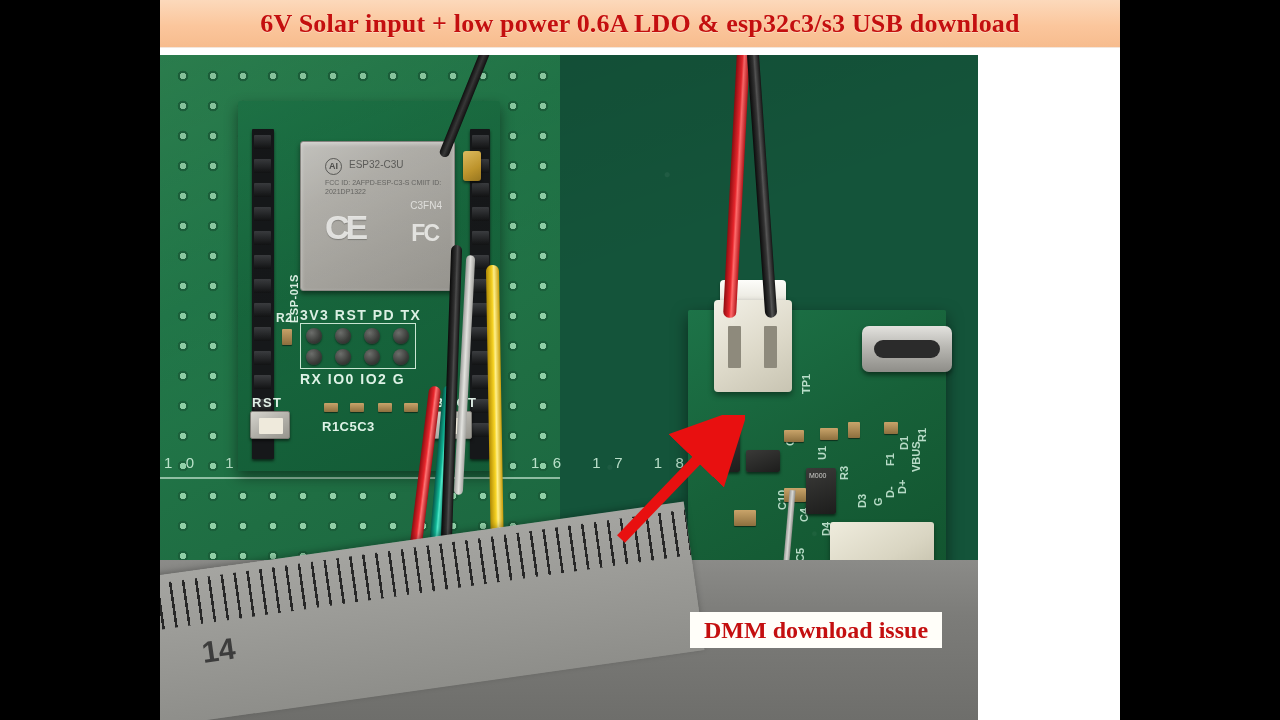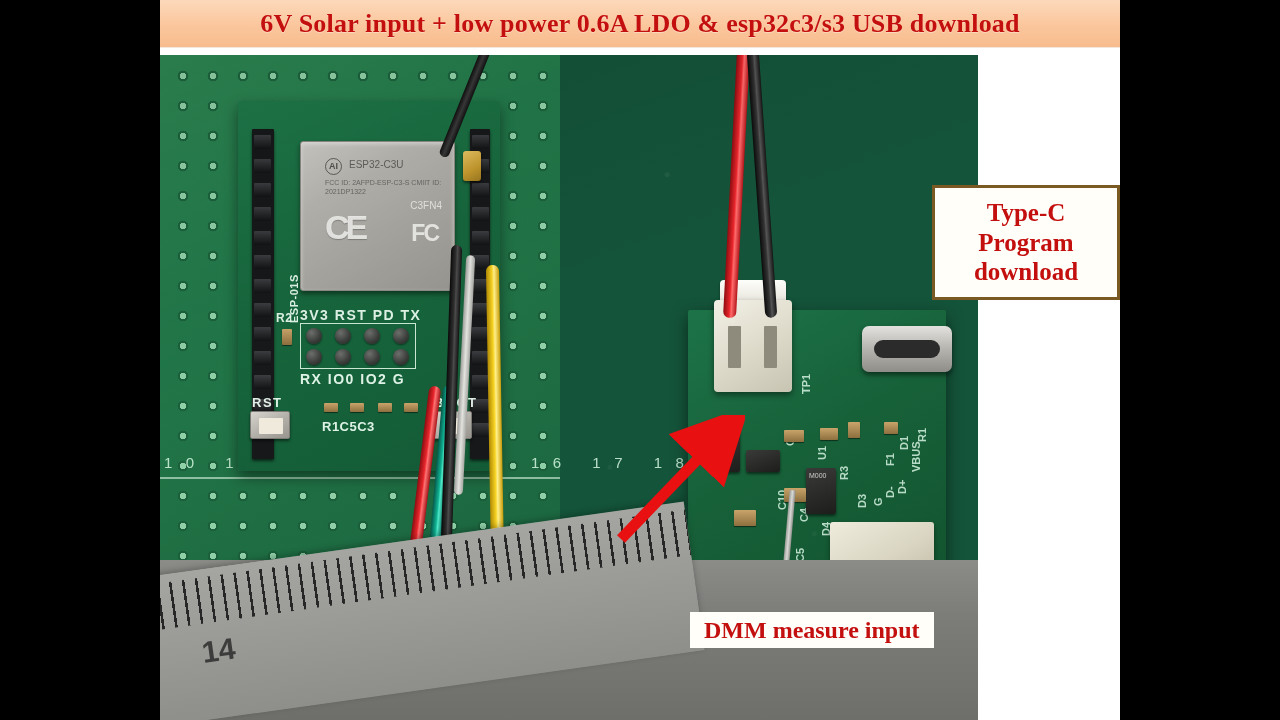--- a/index.html
+++ b/index.html
@@ -460,21 +460,18 @@
             <path d="M0,0 L7,3.5 L0,7 z" fill="#e81010"></path>
           </marker>
         </defs>
         <line x1="6" y1="124" x2="104" y2="22" stroke="#e81010" stroke-width="11" marker-end="url(#ah)"></line>
       </svg>
 
     </div>
 
 
 
-    <div id="label-typec" class="callout bordered">Type-C
-Program
-download</div>
-
-
-    <div id="label-dmm" class="callout">DMM measure input</div>
+
+
+    <div id="label-dmm" class="callout">DMM download issue</div>
 
   </div>
 </div>
 
 </body></html>

